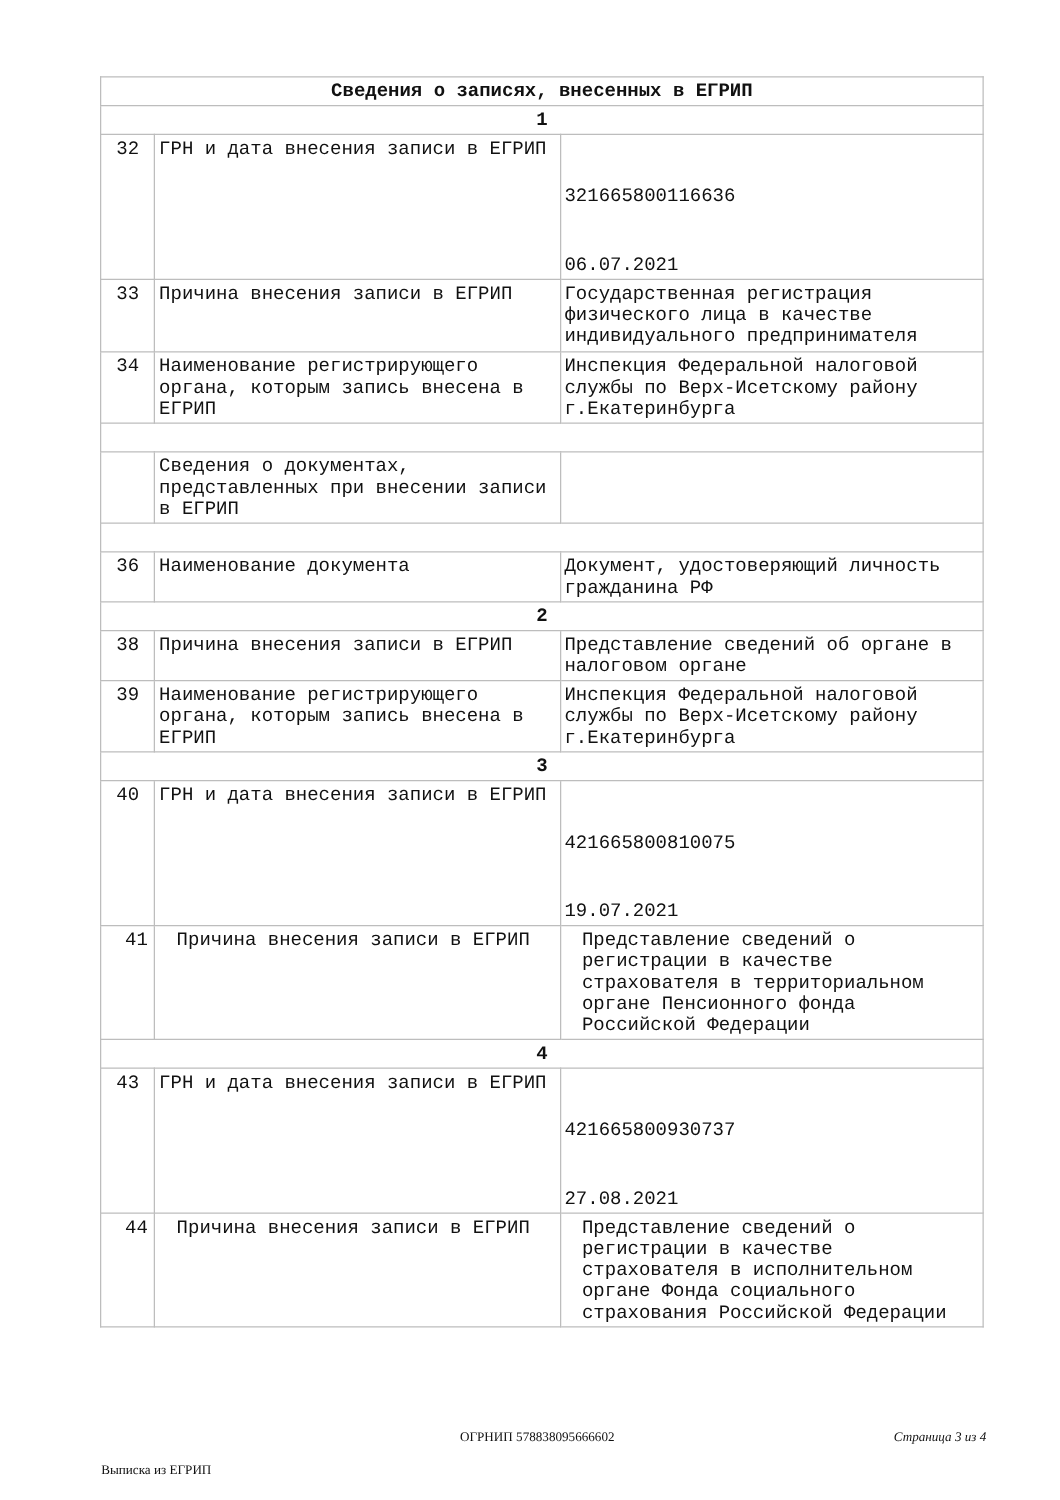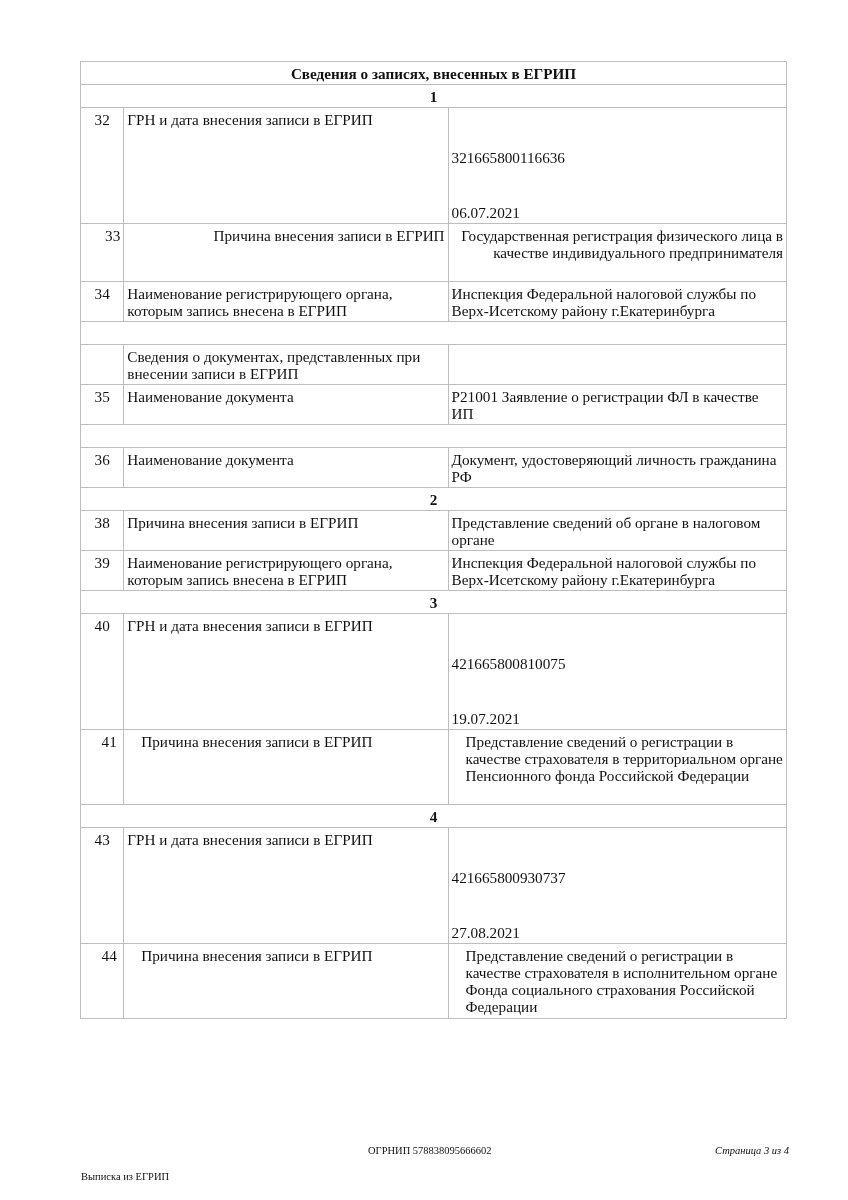--- a/index.html
+++ b/index.html
@@ -17,20 +17,21 @@
     }
     .records-table {
       position: absolute;
       left: 80px;
       top: 61px;
       width: 707px;
       border-collapse: collapse;
       table-layout: fixed;
       font-size: 15.2px;
       line-height: 17px;
+      font-family: Liberation Mono, monospace;
     }
     .records-table td {
       border: 1px solid #bdbdbd;
       vertical-align: top;
       padding: 3px 3px 2px 3px;
     }
     .col-num { width: 43px; }
     .col-label { width: 322px; }
     .col-value { width: 336px; }
     .num-cell { text-align: center; padding-left: 0; padding-right: 0; }
@@ -47,21 +48,21 @@
       height: 17px;
       padding-top: 2px;
       padding-bottom: 3px;
     }
     .blank-cell {
       height: 17px;
       padding-top: 2px;
       padding-bottom: 3px;
     }
     .r2 td { height: 34px; }
-    .r3 td { height: 52px; text-align: right; }
+    .r3 td { height: 52px; }
     .r4 td { height: 69px; padding-left: 17px; }
     .line { display: block; margin-top: 38px; }
     .footer {
       position: absolute;
       top: 1133px;
       font-size: 10.5px;
       line-height: 12px;
       color: #111111;
       text-align: center;
     }
@@ -104,25 +105,20 @@
       <td>Наименование регистрирующего органа, которым запись внесена в ЕГРИП</td>
       <td>Инспекция Федеральной налоговой службы по Верх-Исетскому району г.Екатеринбурга</td>
     </tr>
     <tr>
       <td colspan="3" class="blank-cell"></td>
     </tr>
     <tr class="r2">
       <td class="num-cell"></td>
       <td>Сведения о документах, представленных при внесении записи в ЕГРИП</td>
       <td></td>
-    </tr>
-    <tr class="r2">
-      <td class="num-cell">35</td>
-      <td>Наименование документа</td>
-      <td>Р21001 Заявление о регистрации ФЛ в качестве ИП</td>
     </tr>
     <tr>
       <td colspan="3" class="blank-cell"></td>
     </tr>
     <tr class="r2">
       <td class="num-cell">36</td>
       <td>Наименование документа</td>
       <td>Документ, удостоверяющий личность гражданина РФ</td>
     </tr>
 

